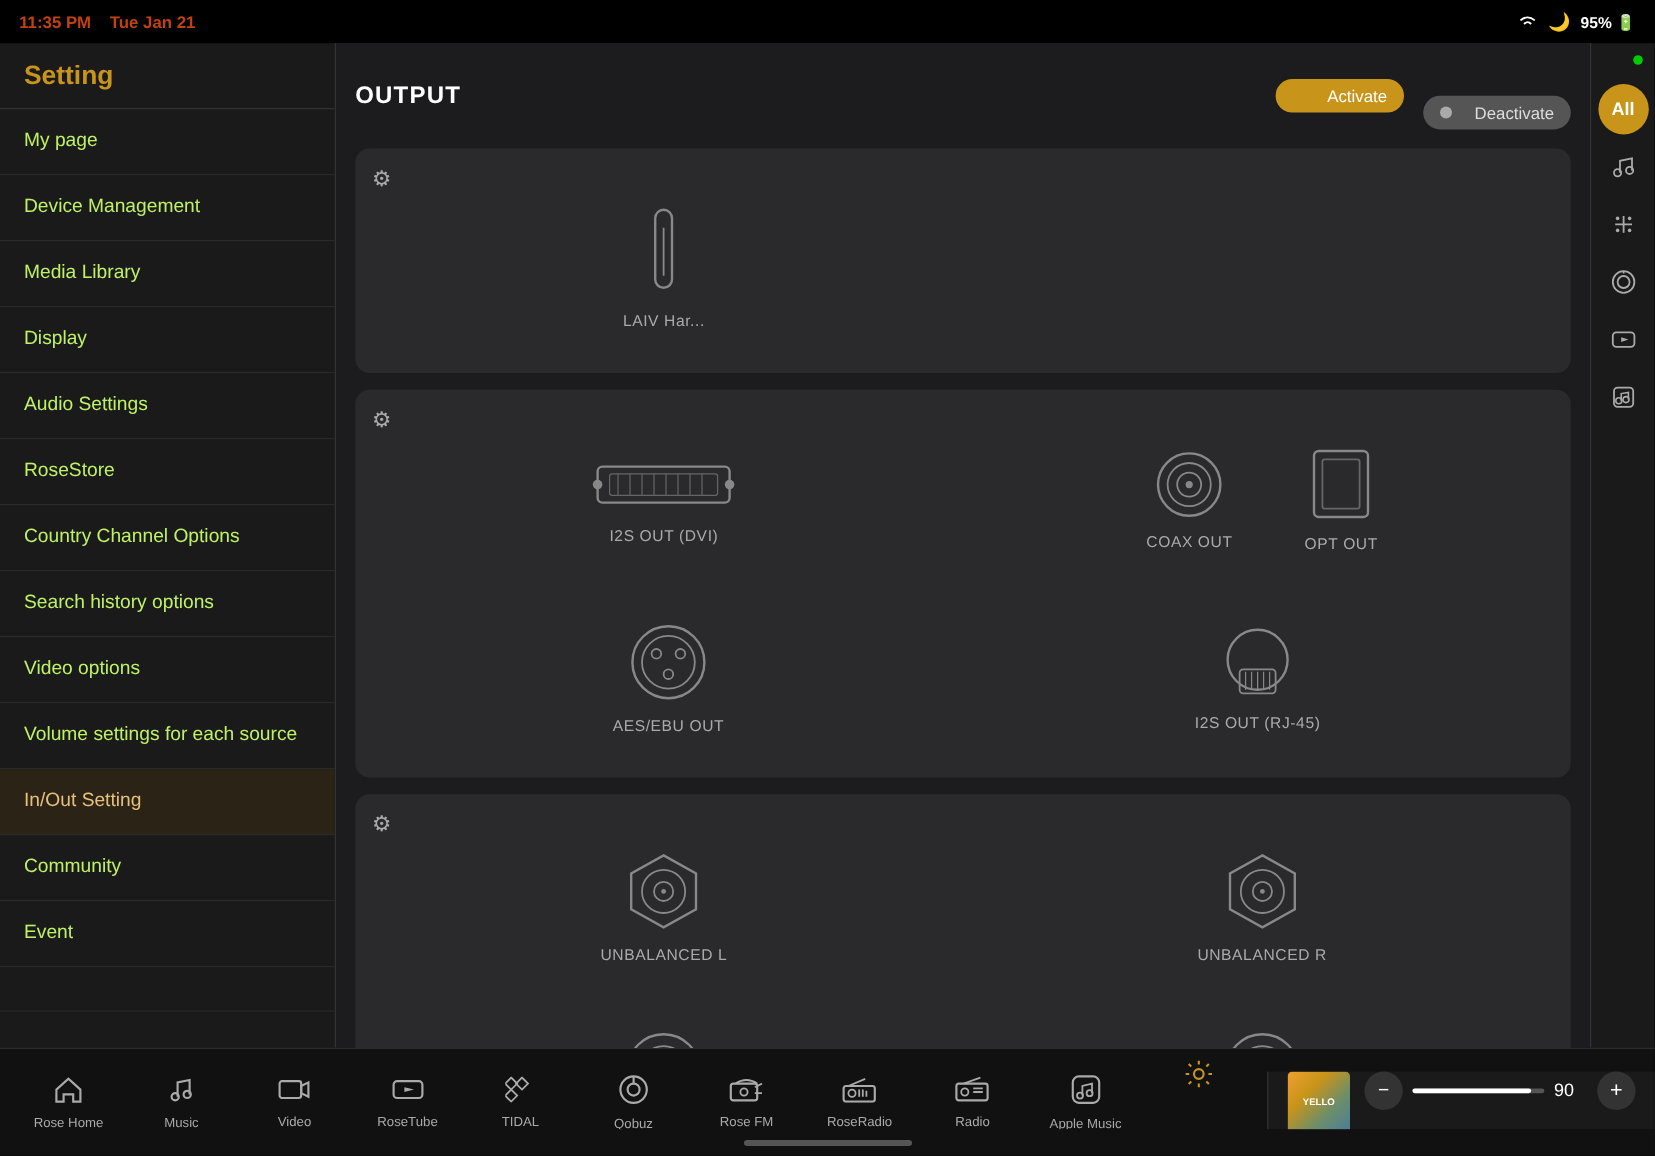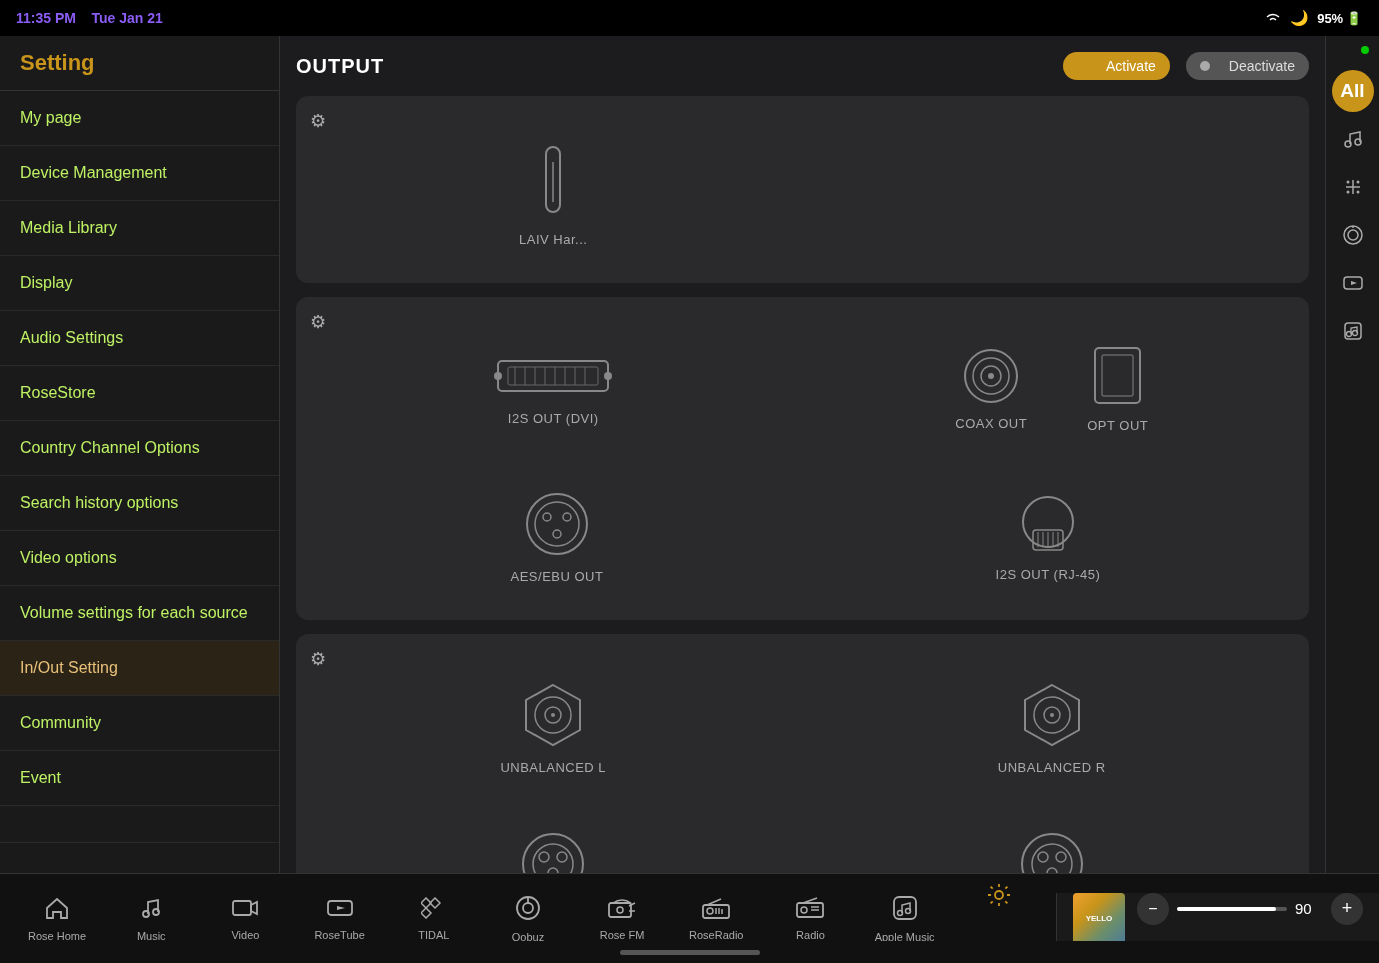--- a/index.html
+++ b/index.html
@@ -16,21 +16,21 @@
     .status-bar {
       height: 36px;
       background: #000;
       display: flex;
       align-items: center;
       justify-content: space-between;
       padding: 0 16px;
       font-size: 14px;
       font-weight: 600;
     }
-    .status-time { color: #8b5cf6; }
+    .status-time { color: #c2410c; }
     .status-icons { display: flex; align-items: center; gap: 8px; color: #fff; font-size: 13px; }
 
     
     .app-container {
       display: flex;
       height: calc(963px - 36px - 90px);
       position: relative;
     }
 
     
@@ -96,20 +96,21 @@
       cursor: pointer;
       border: none;
     }
     .btn-activate {
       background: #c8941a;
       color: #fff;
     }
     .btn-deactivate {
       background: #555;
       color: #ddd;
+      margin-top: 28px;
     }
     .btn-dot-orange { width: 10px; height: 10px; background: #c8941a; border-radius: 50%; }
     .btn-dot-gray { width: 10px; height: 10px; background: #aaa; border-radius: 50%; }
 
     
     .card {
       background: #2a2a2c;
       border-radius: 12px;
       padding: 16px;
       margin-bottom: 14px;
@@ -164,21 +165,21 @@
       justify-content: center;
       border-radius: 8px;
       cursor: pointer;
       color: #aaa;
       font-size: 18px;
     }
     .right-btn.orange-circle {
       background: #c8941a;
       border-radius: 50%;
       color: #fff;
-      font-size: 19px;
+      font-size: 15px;
       font-weight: 700;
     }
     .dot-indicator {
       position: absolute;
       top: 10px;
       right: 10px;
       width: 8px;
       height: 8px;
       background: #00cc00;
       border-radius: 50%;

